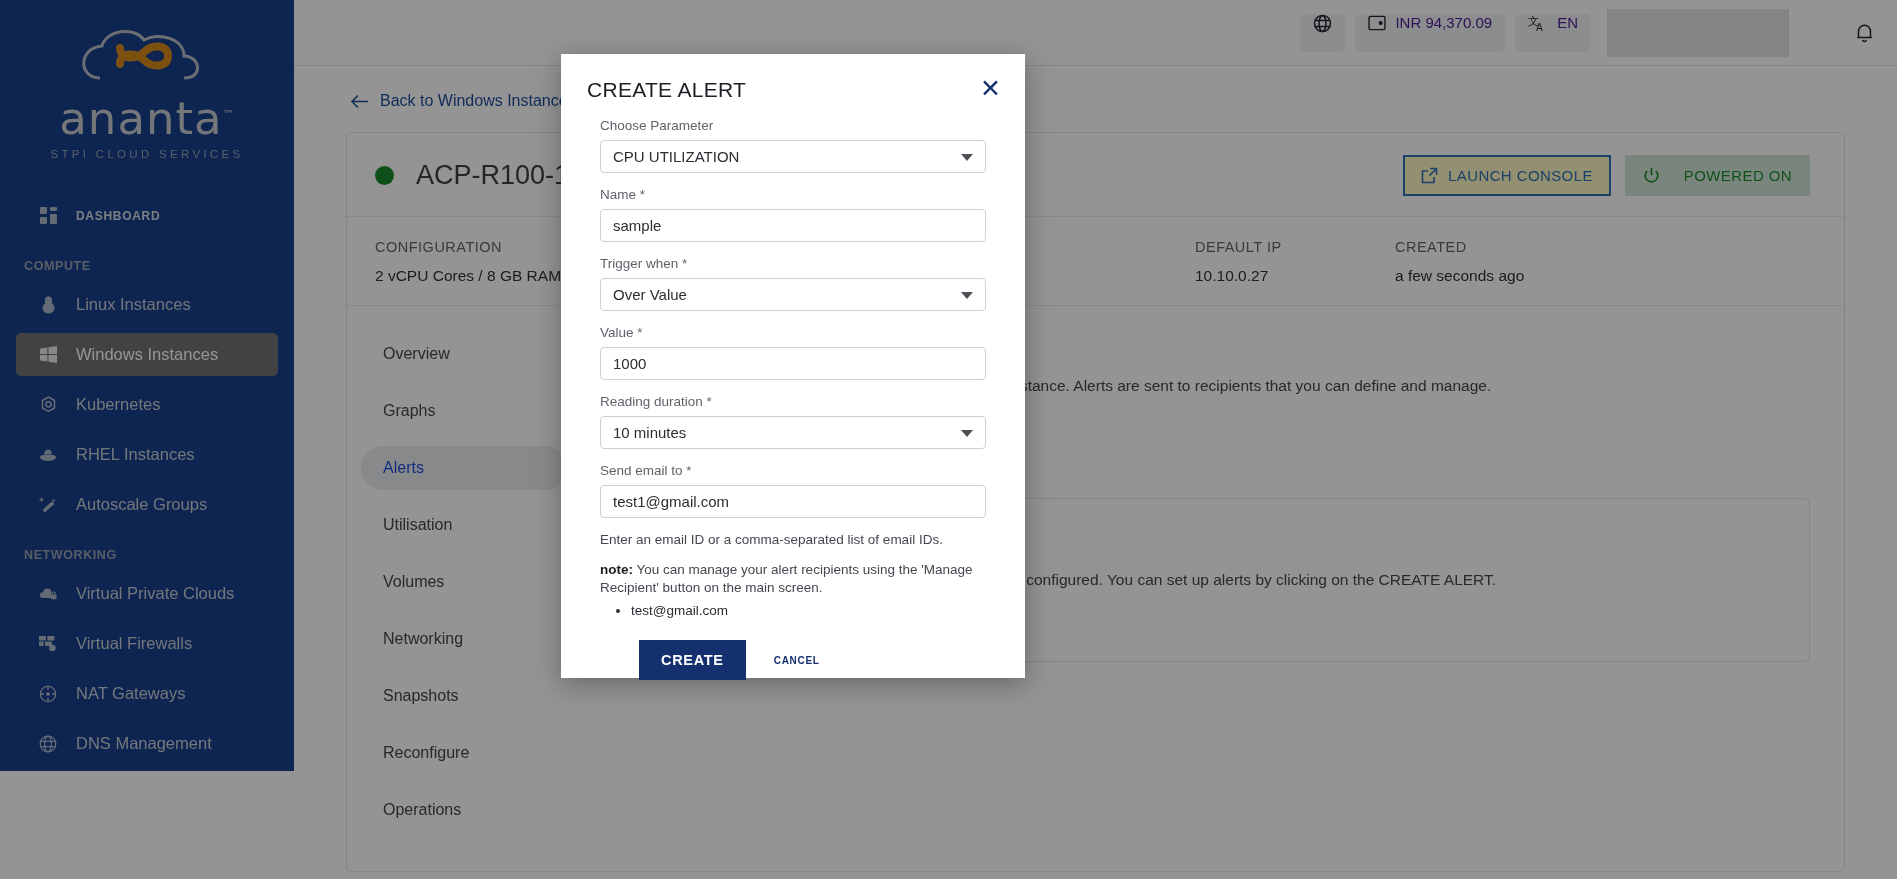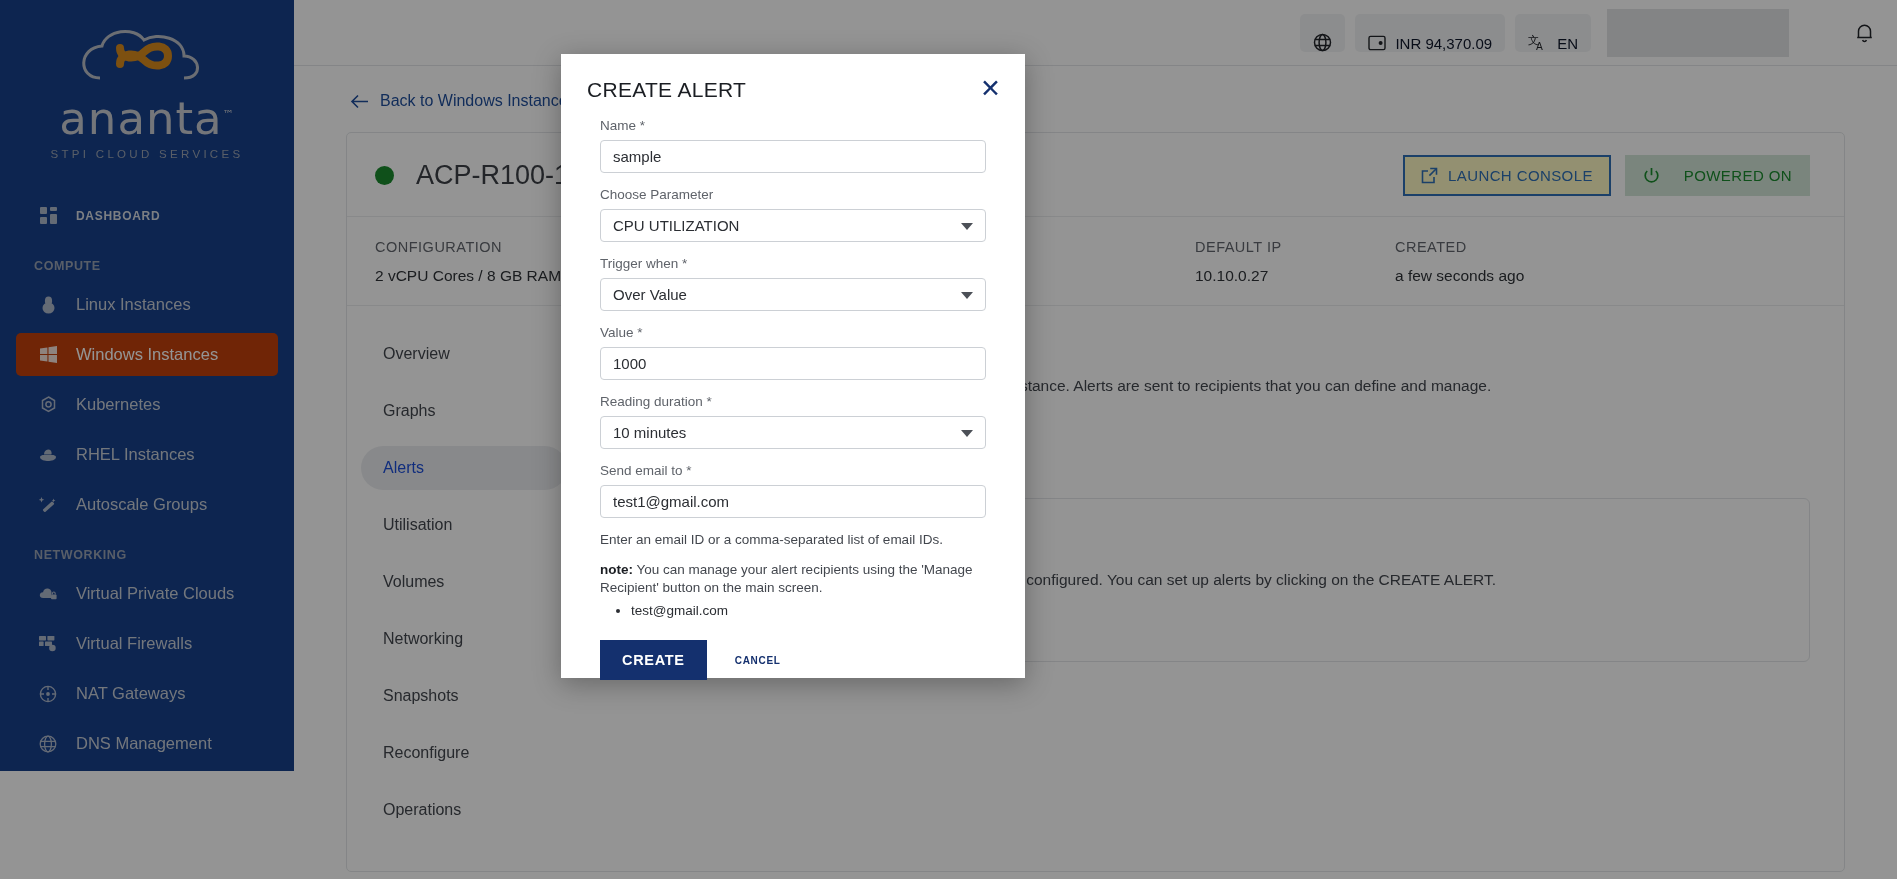--- a/index.html
+++ b/index.html
@@ -31,43 +31,43 @@
     margin-top: 7px;
   }
   .nav-top { margin-top: 34px; }
   .nav-item {
     display: flex; align-items: center;
     height: 43px; margin: 0 16px; padding-left: 20px;
     color: #c7cdd6; font-size: 16.5px; border-radius: 5px;
     cursor: pointer;
   }
   .nav-item.dash { font-weight: bold; letter-spacing: .7px; font-size: 12px; color: #d6dbe2; }
-  .nav-item.active { background: #c2410c; color: #ffffff; }
+  .nav-item.active { background: #737373; color: #ffffff; }
   .nav-item .ic {
     width: 24px; margin-right: 16px; display: inline-flex;
     align-items: center; justify-content: center; opacity: .85;
   }
   .nav-section {
     color: #98a2b3; font-size: 12.5px; font-weight: bold;
-    letter-spacing: .6px; margin: 22px 0 10px 34px;
+    letter-spacing: .6px; margin: 22px 0 10px 24px;
   }
   .nav-list .nav-item { margin-bottom: 7px; }
 
   
   .header {
     position: absolute; left: 294px; top: 0;
     width: 1603px; height: 66px;
     background: #fff; border-bottom: 1px solid #e3e5e8;
     display: flex; align-items: center; justify-content: flex-end;
     padding-right: 22px; gap: 10px;
   }
   .hdr-btn {
-    display: flex; align-items: flex-end; gap: 9px;
+    display: flex; align-items: flex-start; gap: 9px;
     height: 38px; padding: 0 13px; border-radius: 5px;
-    font-size: 15px; color: #0f172a; cursor: pointer;
+    font-size: 15px; color: #4c1d95; cursor: pointer;
   }
   .hdr-btn.chip { background: #f2f3f5; }
   .hdr-blank { width: 182px; height: 48px; background: #e2e3e6; margin-left: 6px; }
   .bell { margin-left: 55px; cursor: pointer; }
 
   
   .main {
     position: absolute; left: 294px; top: 66px;
     width: 1603px; height: 813px; background: #fff;
     padding: 26px 0 0 0;
@@ -163,21 +163,21 @@
   }
   .hint { font-size: 13.5px; color: #43474e; margin: 3px 0 14px 13px; }
   .note { font-size: 13.5px; color: #43474e; line-height: 1.35; margin: 0 0 6px 13px; }
   .note b { color: #1b1e23; }
   .recips { margin: 4px 0 0 44px; font-size: 13.5px; color: #2b2e33; }
   .recips li { margin-bottom: 2px; }
   .modal-actions { display: flex; align-items: center; gap: 18px; margin: 22px 0 0 13px; }
   .btn-create {
     background: #14306e; color: #fff; border: none;
     padding: 12px 22px; font-size: 14.5px; font-weight: bold;
-    letter-spacing: .7px; cursor: pointer;
+    letter-spacing: .7px; cursor: pointer; margin-left: 39px;
   }
   .btn-cancel {
     background: none; border: none; color: #14306e;
     font-size: 10px; font-weight: bold; letter-spacing: .7px;
     cursor: pointer; padding: 12px 10px;
   }
   svg { display: block; }
 </style>
 </head>
 <body>
@@ -427,31 +427,31 @@
     </section>
   </main>
 
   <div class="overlay"></div>
 
   <div class="modal">
     <div class="modal-title">CREATE ALERT</div>
     <button class="modal-close">✕</button>
 
     <div class="fld">
-      <div class="fld-lbl">Name *</div>
-      <div class="ctl">
-        <span>sample</span>
-      </div>
-    </div>
-
-    <div class="fld">
       <div class="fld-lbl">Choose Parameter</div>
       <div class="ctl">
         <span>CPU UTILIZATION</span>
         <span class="caret"></span>
+      </div>
+    </div>
+
+    <div class="fld">
+      <div class="fld-lbl">Name *</div>
+      <div class="ctl">
+        <span>sample</span>
       </div>
     </div>
 
     <div class="fld">
       <div class="fld-lbl">Trigger when *</div>
       <div class="ctl">
         <span>Over Value</span>
         <span class="caret"></span>
       </div>
     </div>

